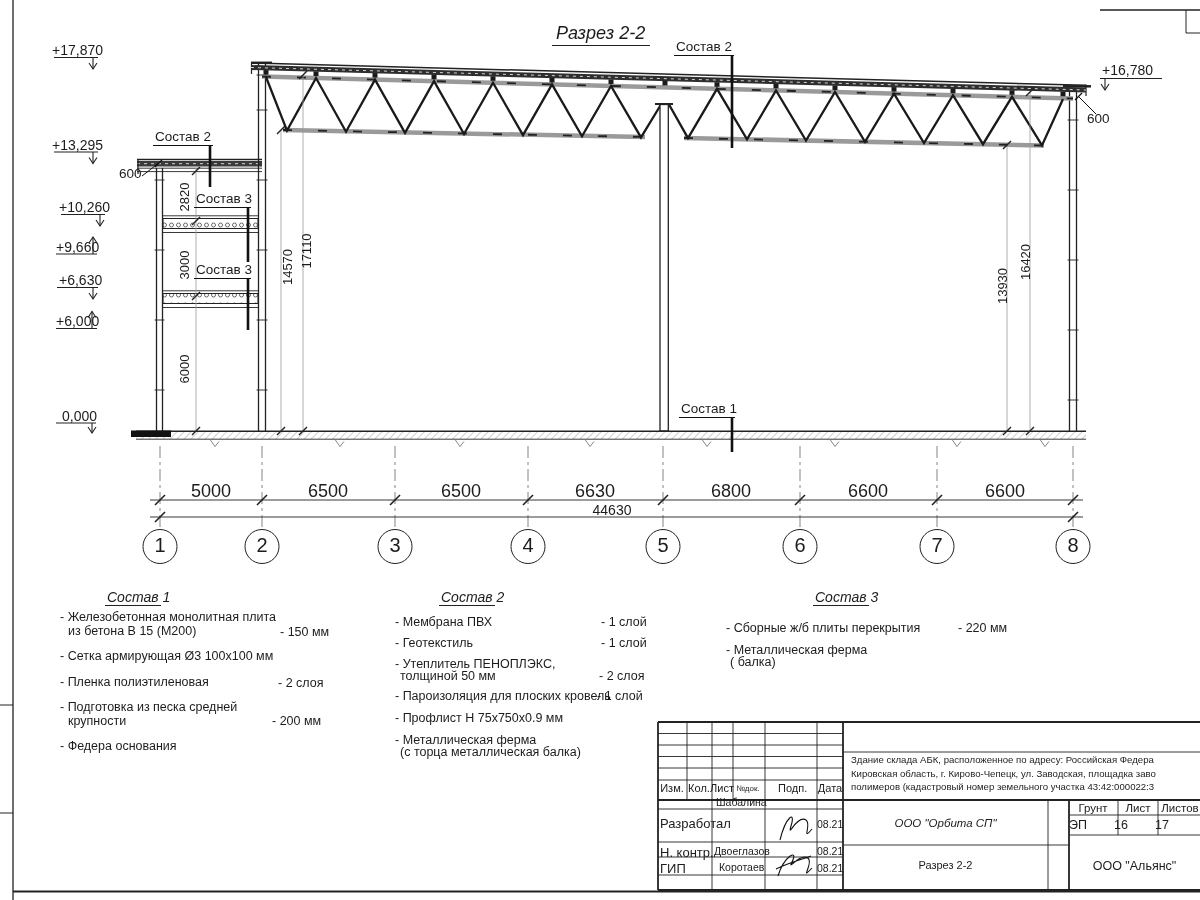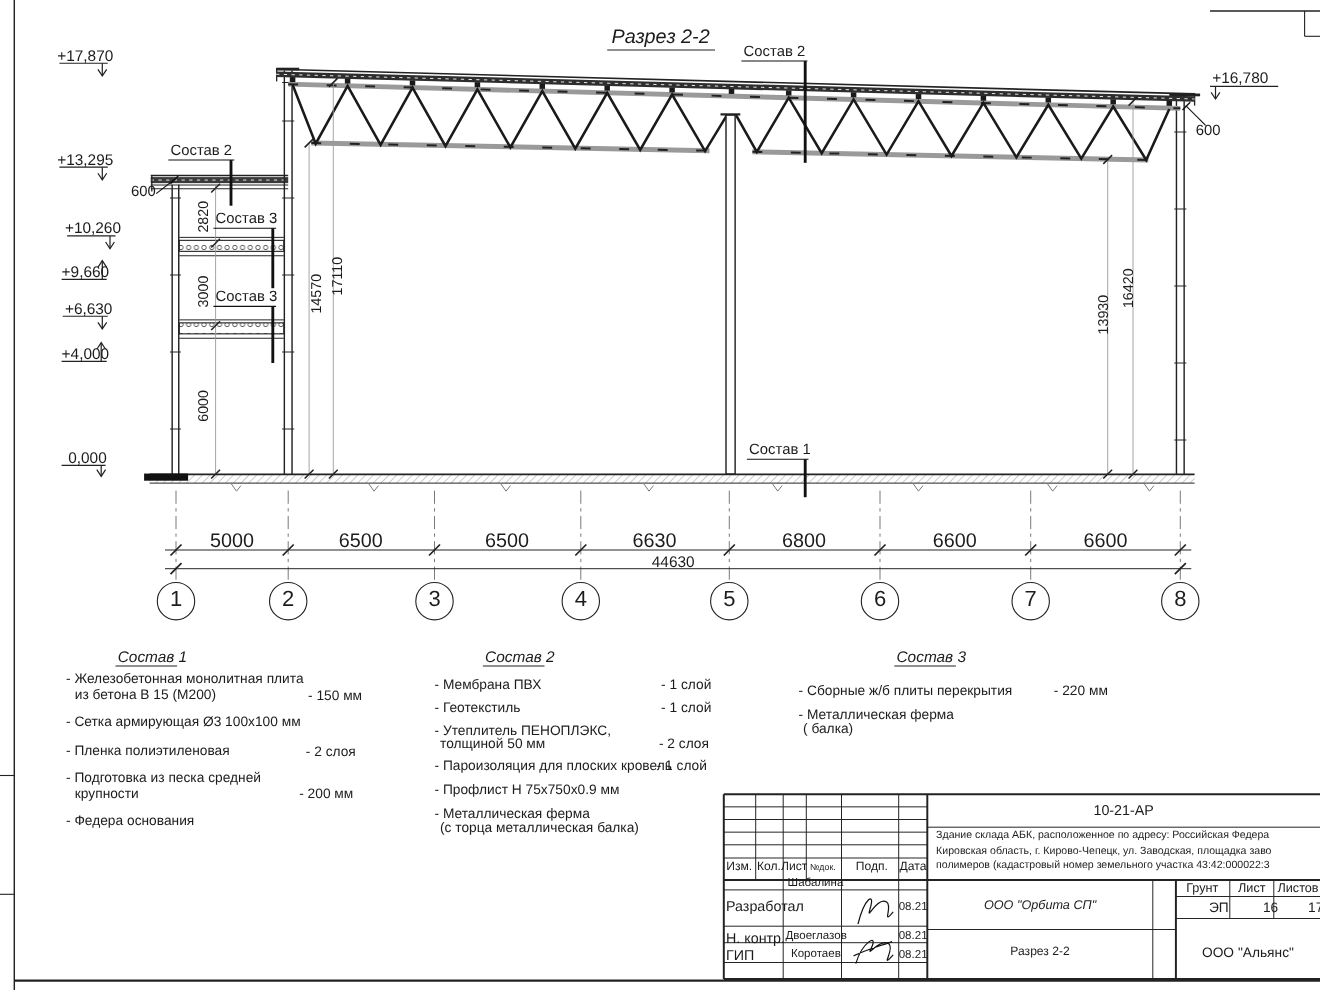--- a/index.html
+++ b/index.html
@@ -19,21 +19,21 @@
   .s-doc{font-size:13px;width:357px;text-align:center;}
   .s-desc{font-size:9.6px;}
   .s-h{font-size:11px;width:26px;text-align:center;}
   .s-hs{font-size:8px;width:28px;text-align:center;}
   .s-role{font-size:13px;}
   .s-name{font-size:10.5px;}
   .s-date{font-size:10.5px;width:26px;text-align:center;}
   .s-org{font-size:11.5px;font-style:italic;width:205px;text-align:center;}
   .s-ttl{font-size:11px;width:205px;text-align:center;}
   .s-cap{font-size:11.5px;width:48px;text-align:center;}
-  .s-val{font-size:12.5px;width:48px;text-align:right;}
+  .s-val{font-size:12.5px;width:48px;text-align:left;}
   .s-ally{font-size:12.5px;width:131px;text-align:center;}
 </style>
 </head>
 <body>
 
 <div id="sheet">
 
 <svg id="linework" viewBox="0 0 1200 900" xmlns="http://www.w3.org/2000/svg">
   <defs>
     <pattern id="slabdots" width="7" height="10" patternUnits="userSpaceOnUse">
@@ -315,21 +315,21 @@
   </g>
 </svg>
 
   <div class="t ttl" style="left:556px;top:24px">Разрез 2-2</div>
 
   <div class="t elev" style="left:52px;top:43px">+17,870</div>
   <div class="t elev" style="left:52px;top:138px">+13,295</div>
   <div class="t elev" style="left:59px;top:200px">+10,260</div>
   <div class="t elev" style="left:56px;top:240px">+9,660</div>
   <div class="t elev" style="left:59px;top:273px">+6,630</div>
-  <div class="t elev" style="left:56px;top:314px">+4,000</div>
+  <div class="t elev" style="left:56px;top:314px">+6,000</div>
   <div class="t elev" style="left:62px;top:409px">0,000</div>
   <div class="t elev" style="left:1102px;top:63px">+16,780</div>
 
   <div class="t callout" style="left:676px;top:40px">Состав 2</div>
   <div class="t callout" style="left:155px;top:130px">Состав 2</div>
   <div class="t callout" style="left:196px;top:192px">Состав 3</div>
   <div class="t callout" style="left:196px;top:263px">Состав 3</div>
   <div class="t callout" style="left:681px;top:402px">Состав 1</div>
   <div class="t callout" style="left:119px;top:167px">600</div>
   <div class="t callout" style="left:1087px;top:112px">600</div>
@@ -385,21 +385,20 @@
   <div class="t li" style="left:395px;top:712px">- Профлист Н 75х750х0.9 мм</div>
   <div class="t li" style="left:395px;top:734px">- Металлическая ферма</div>
   <div class="t li" style="left:400px;top:746px">(с торца металлическая балка)</div>
 
   <div class="t lhead" style="left:815px;top:590px">Состав 3</div>
   <div class="t li" style="left:726px;top:622px">- Сборные ж/б плиты перекрытия</div>
   <div class="t li" style="left:958px;top:622px">- 220 мм</div>
   <div class="t li" style="left:726px;top:644px">- Металлическая ферма</div>
   <div class="t li" style="left:730px;top:656px">( балка)</div>
 
-  <div class="t s-doc" style="left:843px;top:730px">10-21-АР</div>
   <div class="t s-desc" style="left:851px;top:755px">Здание склада АБК, расположенное по адресу: Российская Федера</div>
   <div class="t s-desc" style="left:851px;top:768.5px">Кировская область, г. Кирово-Чепецк, ул. Заводская, площадка заво</div>
   <div class="t s-desc" style="left:851px;top:782px">полимеров (кадастровый номер земельного участка 43:42:000022:3</div>
 
   <div class="t s-h" style="left:659px;top:783px">Изм.</div>
   <div class="t s-h" style="left:686px;top:783px">Кол.</div>
   <div class="t s-h" style="left:709px;top:783px">Лист</div>
   <div class="t s-hs" style="left:734px;top:785px">№док.</div>
   <div class="t s-h" style="left:778px;top:783px">Подп.</div>
   <div class="t s-h" style="left:817px;top:783px">Дата</div>

